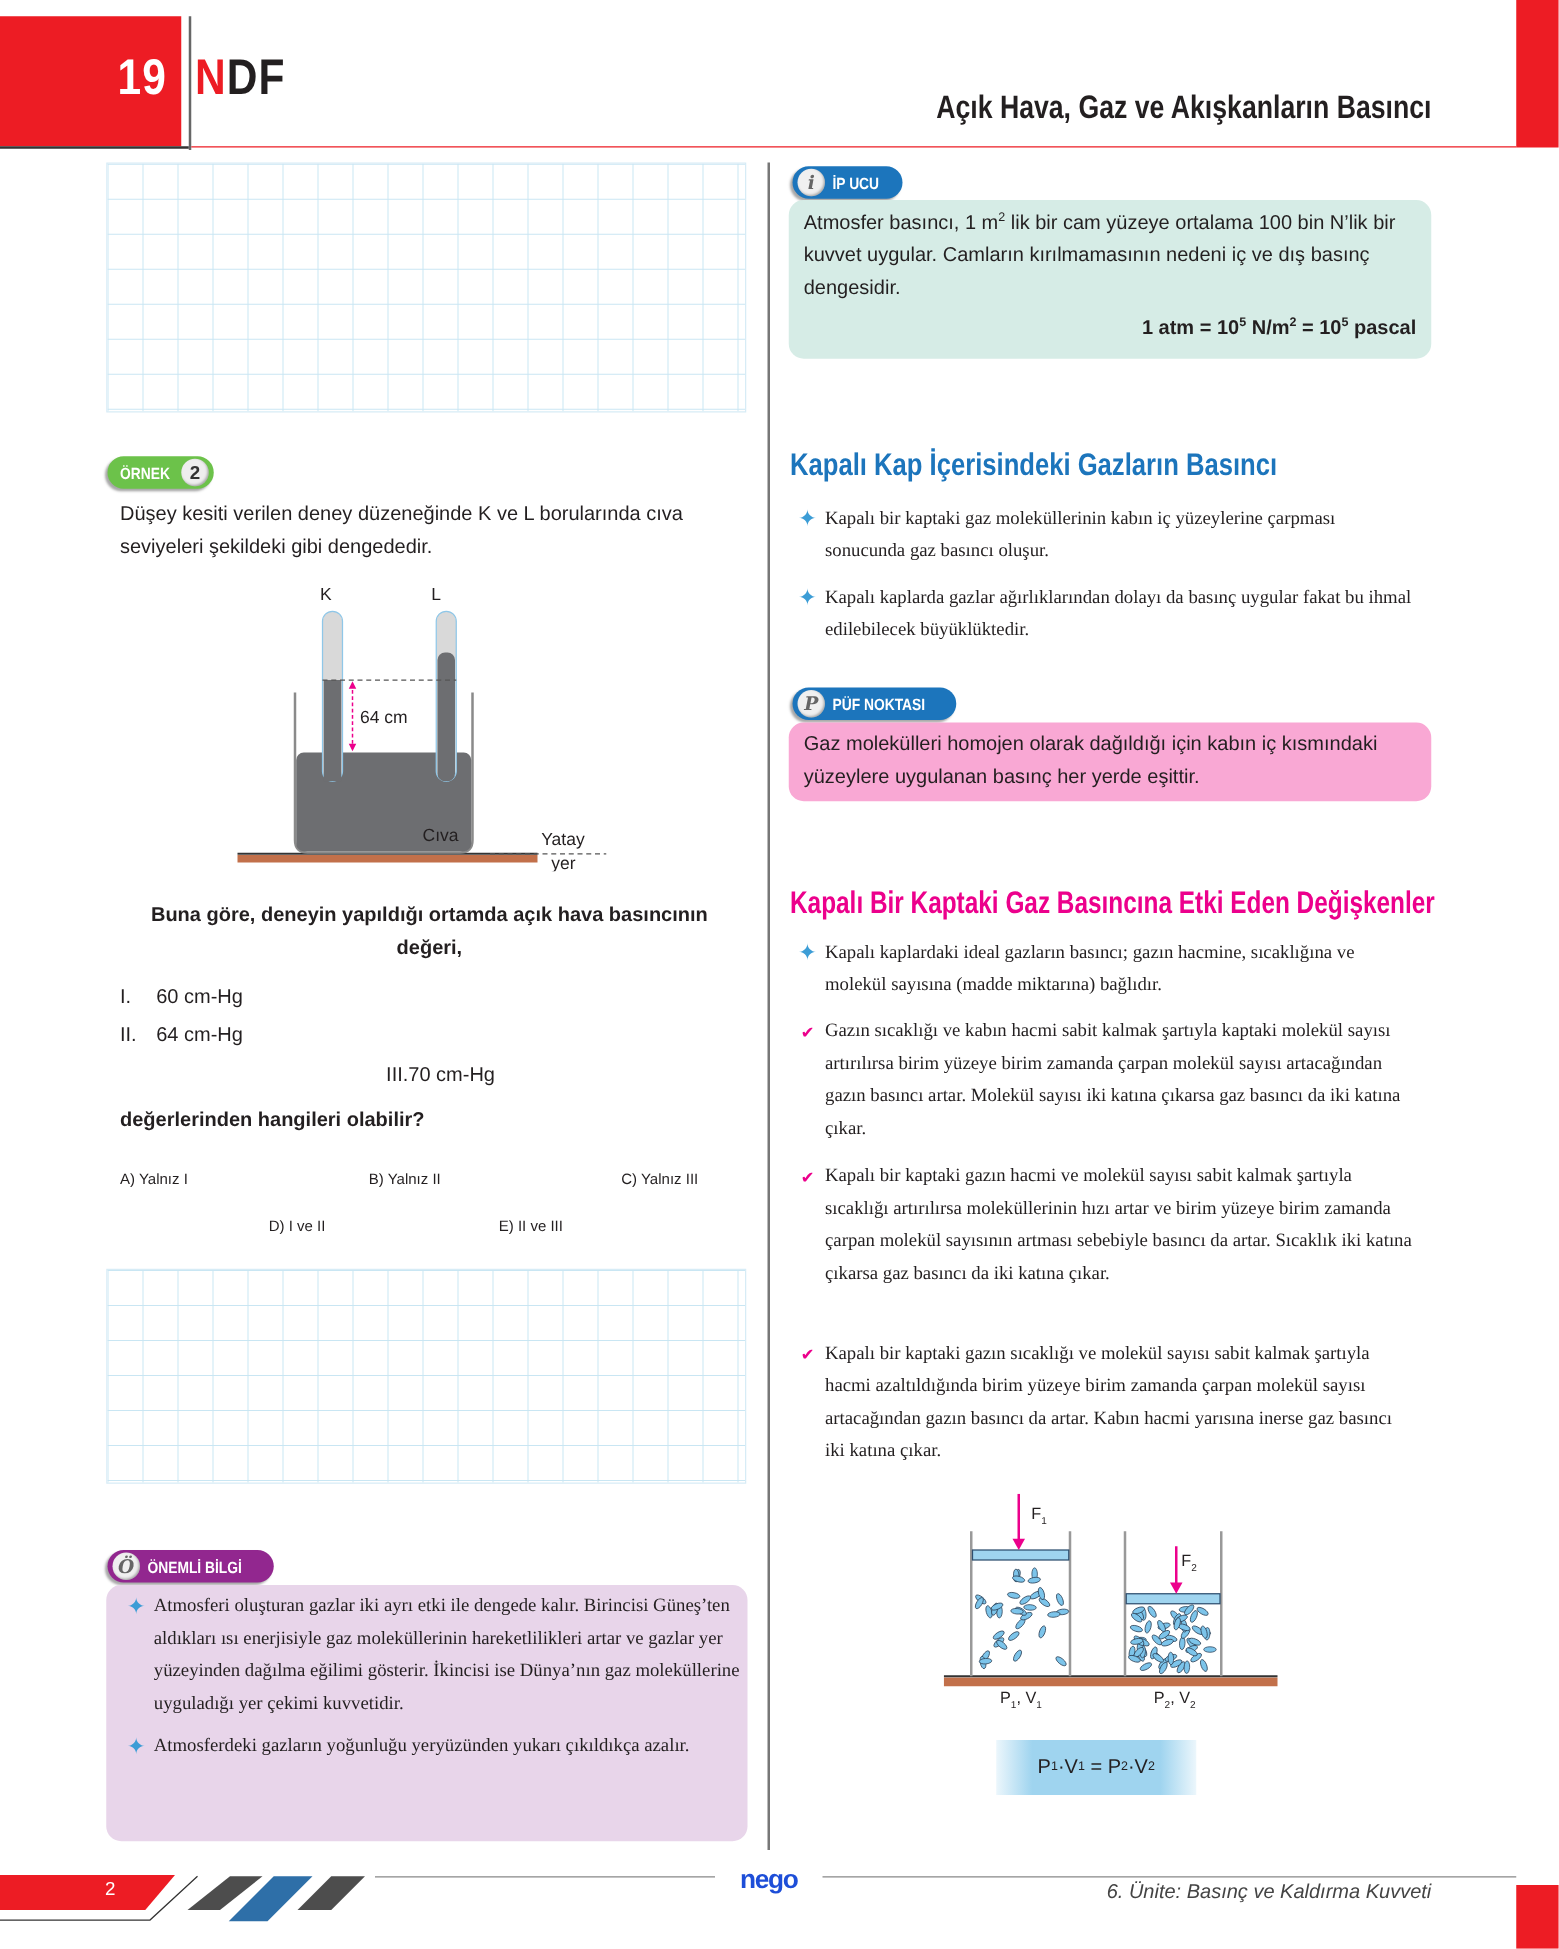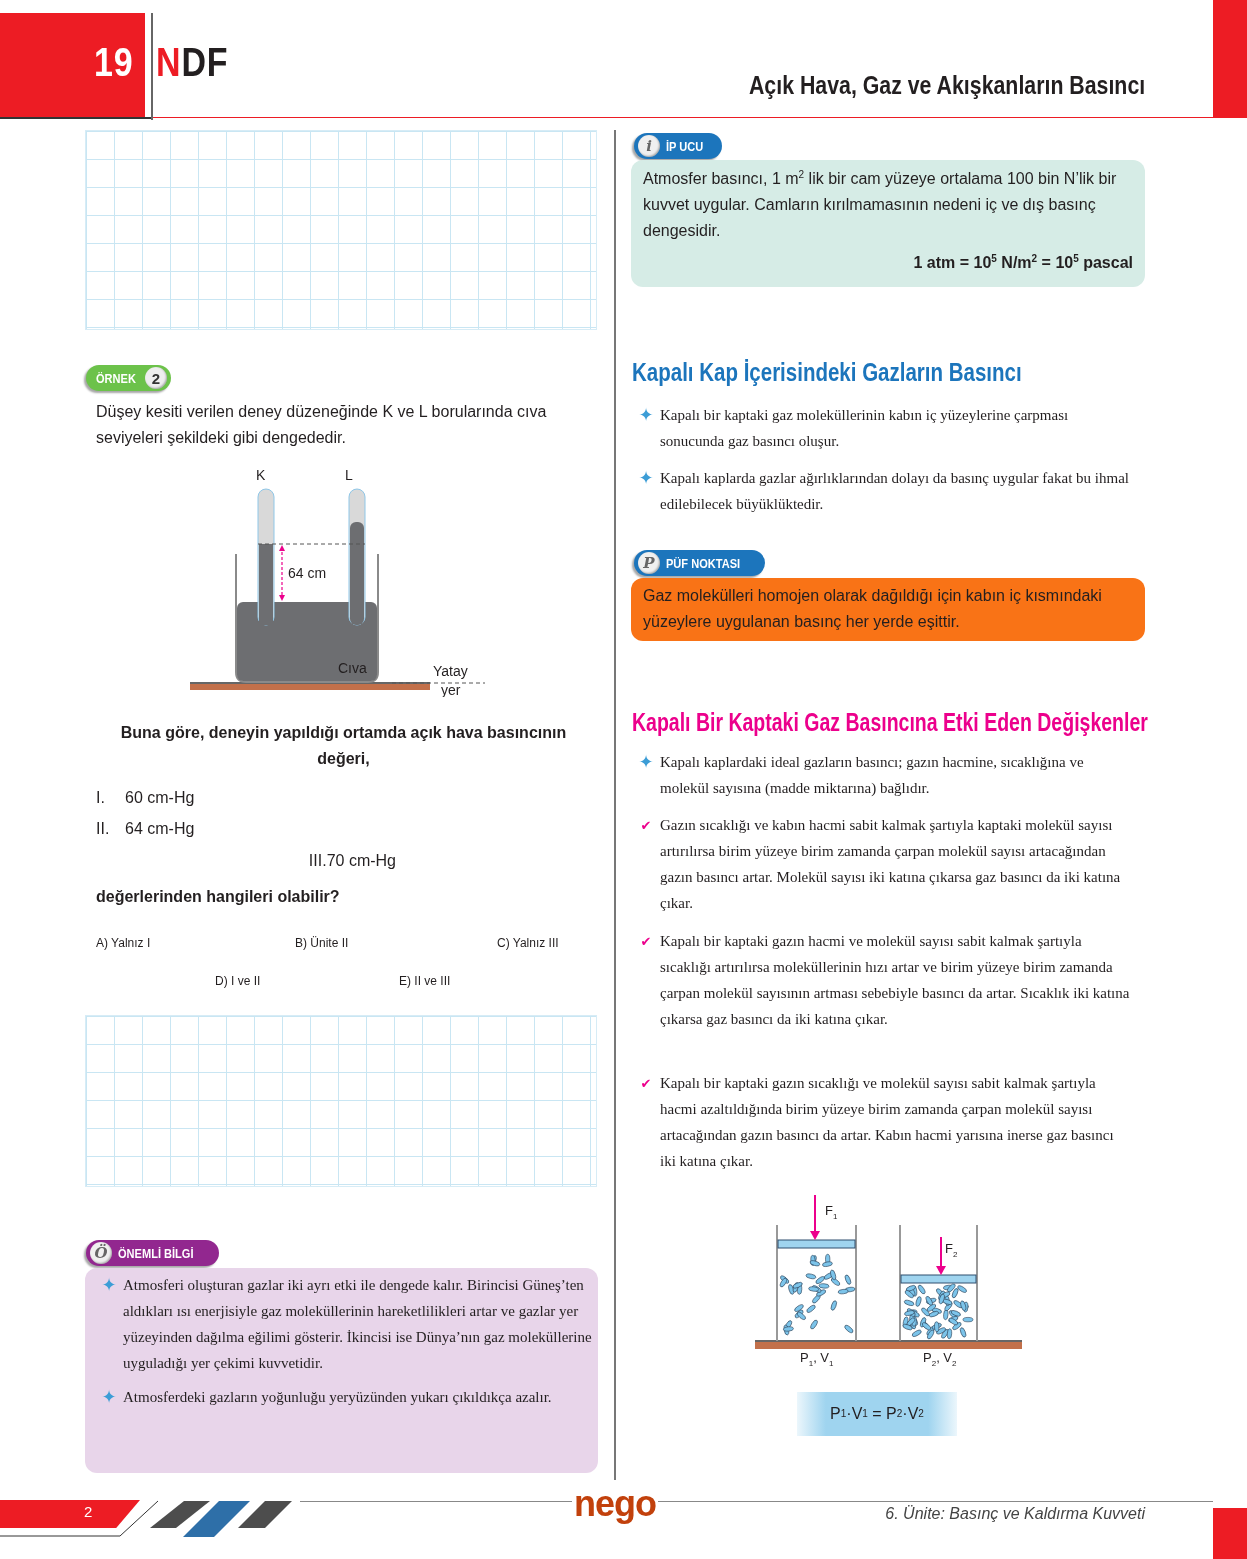--- a/index.html
+++ b/index.html
@@ -39,21 +39,21 @@
   .ornek .b-num { width: 22px; height: 22px; border-radius: 50%; background: #eee; color: #333; display: flex; align-items: center; justify-content: center; margin-left: 2px; font-size: 15px; font-weight: bold; box-shadow: inset -1px -1px 2px rgba(0,0,0,0.3); }
 
   .ipucu { left: 634px; top: 133px; background: #1c75bc; }
   .pufnokta { left: 634px; top: 550px; background: #1c75bc; }
   .onemli { left: 86px; top: 1240px; background: #92278f; }
 
   
   .box { border-radius: 12px; font-size: 16px; line-height: 26px; }
   .ipucu-box { left: 631px; top: 160px; width: 514px; height: 127px; background: #d6ece6; padding: 6px 12px; }
   .ipucu-box .formula { text-align: right; font-weight: bold; margin-top: 6px; }
-  .puf-box { left: 631px; top: 578px; width: 514px; height: 63px; background: #f97316; padding: 5px 12px; }
+  .puf-box { left: 631px; top: 578px; width: 514px; height: 63px; background: #f9a8d4; padding: 5px 12px; }
   .onemli-box { left: 85px; top: 1268px; width: 513px; height: 205px; background: #e8d5ea; padding: 4px 12px 4px 10px; }
 
   sup { font-size: 10px; vertical-align: super; line-height: 0; }
   sub { font-size: 10px; vertical-align: sub; line-height: 0; }
 
   
   .p16 { font-size: 16px; line-height: 26px; }
   .bold { font-weight: bold; }
 
   .q-intro { left: 96px; top: 399px; width: 495px; }
@@ -73,21 +73,21 @@
 
   .plus-icon { color: #3c9dd6; font-size: 18px; line-height: 22px; }
   .check-icon { color: #ec008c; font-size: 13px; line-height: 24px; }
 
   
   .ft-red { left: 0; top: 1500px; width: 140px; height: 28px; background: #ed1c24; clip-path: polygon(0 0, 100% 0, 83% 100%, 0 100%); }
   .ft-num { left: 84px; top: 1503px; color: #fff; font-size: 15px; }
   .ft-hline { left: 300px; top: 1501px; width: 913px; height: 1px; background: #888; }
   .ft-title { right: 102px; top: 1505px; font-size: 16px; font-style: italic; color: #444; }
   .ft-rbar { left: 1213px; top: 1508px; width: 34px; height: 51px; background: #ed1c24; }
-  .ft-logo { left: 572px; top: 1483px; width: 86px; height: 42px; background: #fff; display: flex; align-items: center; justify-content: center; font-size: 36px; font-weight: bold; color: #c2410c; letter-spacing: -1px; }
+  .ft-logo { left: 572px; top: 1483px; width: 86px; height: 42px; background: #fff; display: flex; align-items: center; justify-content: center; font-size: 21px; font-weight: bold; color: #1d4ed8; letter-spacing: -1px; }
 </style>
 </head>
 <body>
 
 <div class="abs hdr-red"></div>
 <div class="abs hdr-num">19</div>
 <div class="abs hdr-vline"></div>
 <div class="abs hdr-logo"><span class="n">N</span><span class="df">DF</span></div>
 <div class="abs hdr-hline"></div>
 <div class="abs hdr-hline2"></div>
@@ -136,21 +136,21 @@
 
 <div class="abs p16 bold q-stem">Buna göre, deneyin yapıldığı ortamda açık hava basıncının değeri,</div>
 
 <div class="abs p16 roman" style="top:785px;"><span class="rn">I.</span><span>60 cm-Hg</span></div>
 <div class="abs p16 roman" style="top:816px;"><span class="rn">II.</span><span>64 cm-Hg</span></div>
 <div class="abs p16 roman" style="top:848px;text-align:right;"><span class="rn">III.</span><span>70 cm-Hg</span></div>
 
 <div class="abs p16 bold q-tail">değerlerinden hangileri olabilir?</div>
 
 <div class="abs opt" style="left:96px;top:936px;">A) Yalnız I</div>
-<div class="abs opt" style="left:295px;top:936px;">B) Ünite II</div>
+<div class="abs opt" style="left:295px;top:936px;">B) Yalnız II</div>
 <div class="abs opt" style="left:497px;top:936px;">C) Yalnız III</div>
 <div class="abs opt" style="left:215px;top:974px;">D) I ve II</div>
 <div class="abs opt" style="left:399px;top:974px;">E) II ve III</div>
 
 <div class="abs grid" style="top:1015px;height:172px;"></div>
 
 <div class="abs badge onemli">
   <span class="b-icon">Ö</span>
   <span class="b-label">ÖNEMLİ BİLGİ</span>
 </div>

